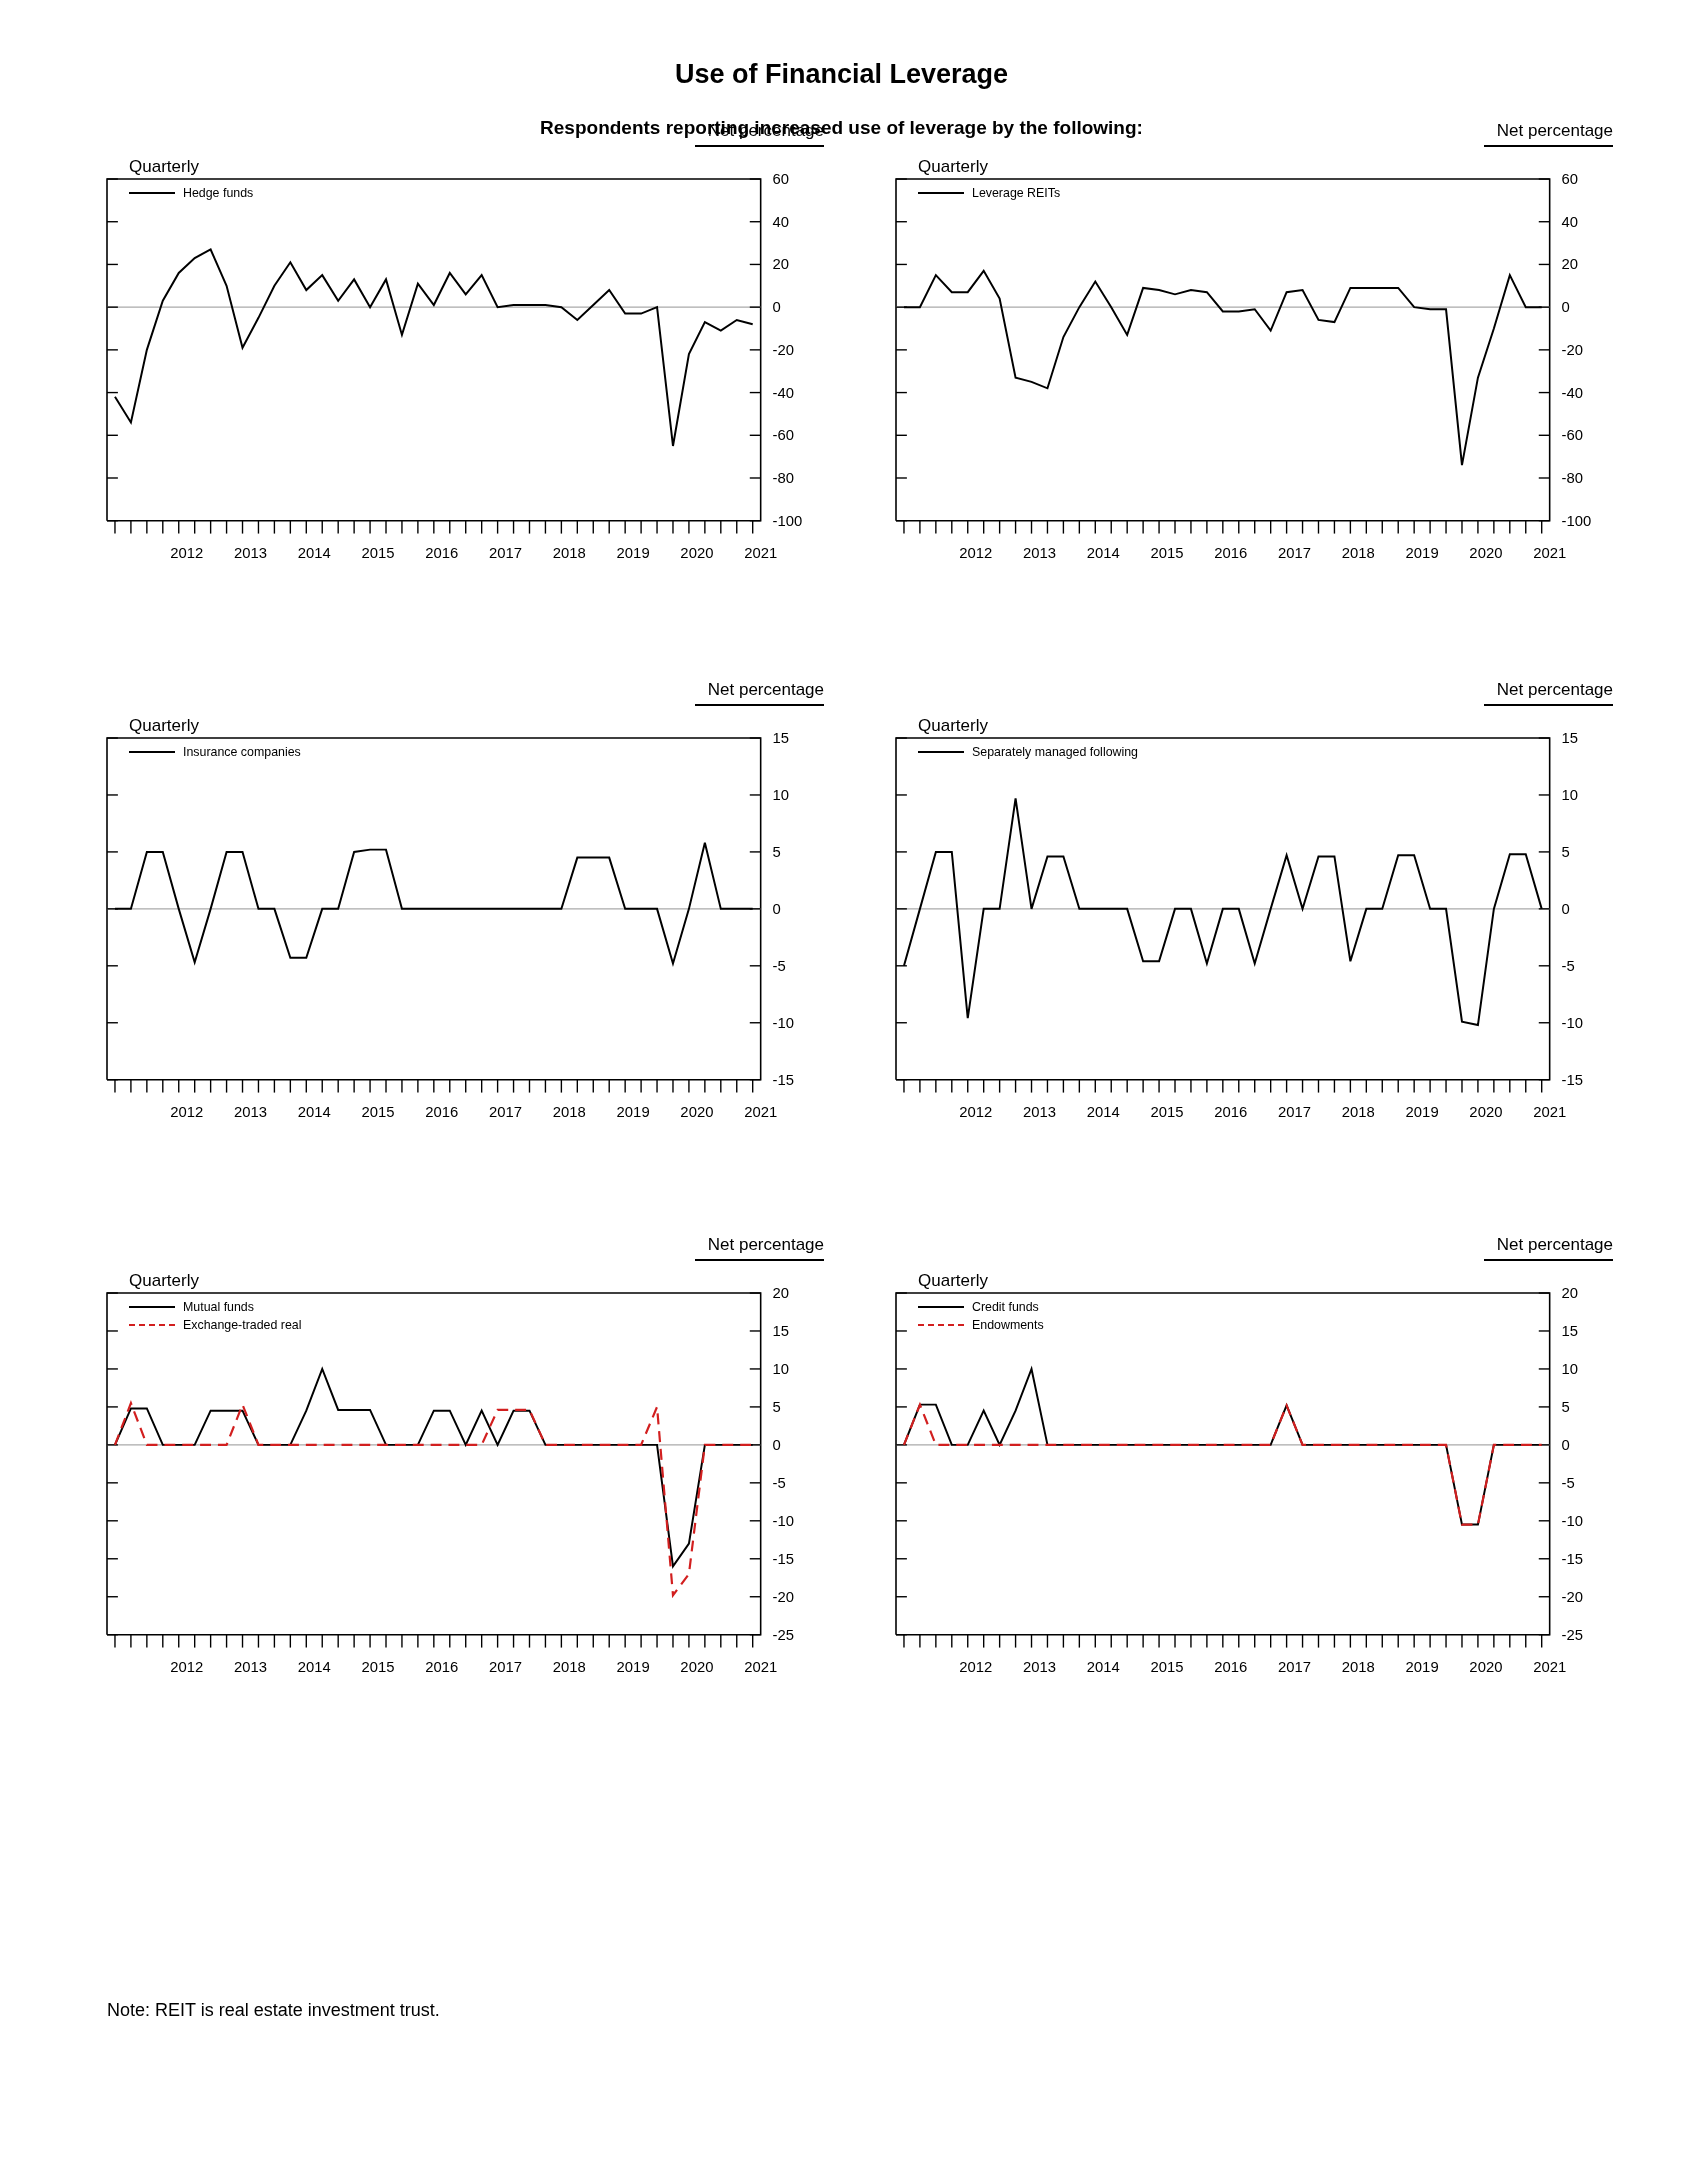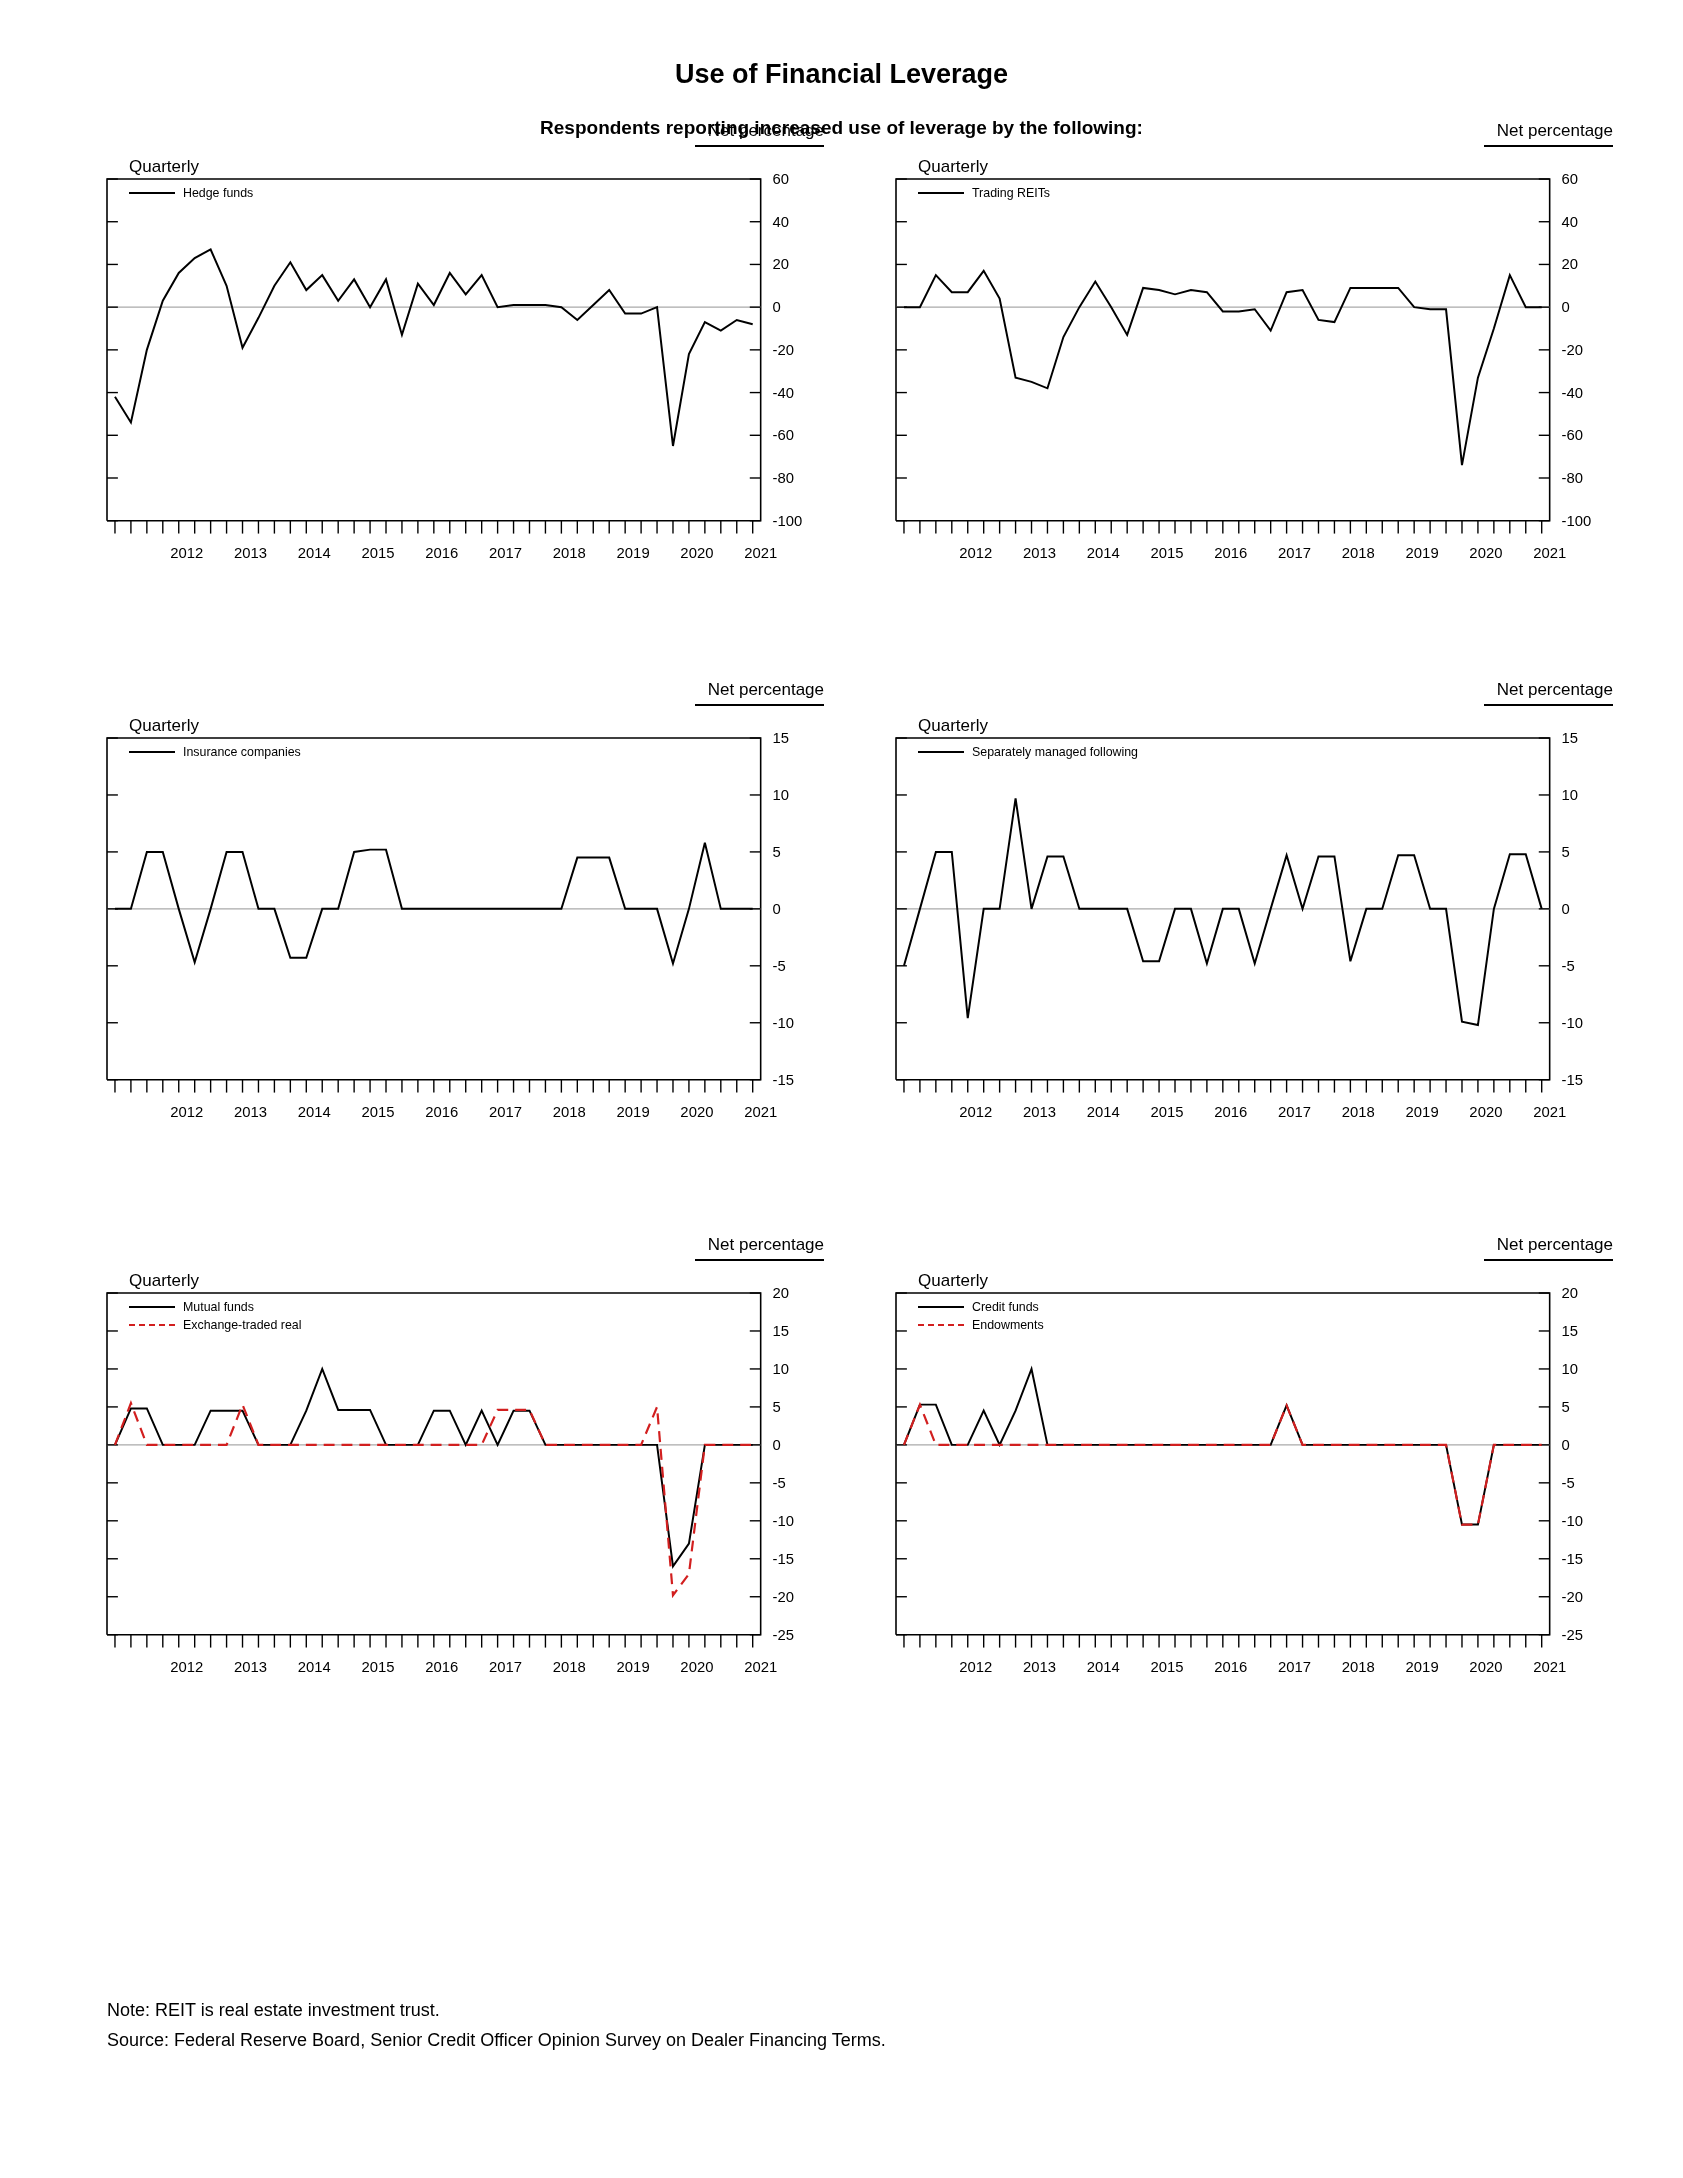--- a/index.html
+++ b/index.html
@@ -134,21 +134,21 @@
           </svg>
         </div>
       </div>
       <div class="panel" style="left: 896px; top: 0px; width: 723px;">
         <div class="units" style="right: 6px; top: -28px;">Net percentage</div>
         <div class="units-rule" style="right: 6px; top: -4px; width: 129px;"></div>
         <div class="freq" style="left: 22px; top: 8px;">Quarterly</div>
         <div class="legend" style="left: 22px; top: 36px;">
           <div class="legend-row">
             <span class="legend-key"></span>
-            <span class="legend-label">Trading REITs</span>
+            <span class="legend-label">Leverage REITs</span>
           </div>
         </div>
         <div style="position: absolute; left: 0px; top: 30px;">
           <svg width="723" height="416" viewBox="0 0 730 420">
             <path class="axis-line" d="M0,345 L0,0 L660,0 L660,345 L0,345"></path>
             <line class="zero-line" x1="0" x2="660" y1="129.375" y2="129.375"></line>
             <line class="tick" x1="0" x2="11" y1="0" y2="0"></line>
             <line class="tick" x1="649" x2="660" y1="0" y2="0"></line>
             <text class="ytick-label" x="672" y="5">60</text>
             <line class="tick" x1="0" x2="11" y1="43.125" y2="43.125"></line>
@@ -614,16 +614,15 @@
             <text class="xtick-label" x="595.609756097561" y="383">2020</text>
             <text class="xtick-label" x="660" y="383">2021</text>
             <path class="series-solid" d="M8.05,153.33 L24.15,112.70 L40.24,112.70 L56.34,153.33 L72.44,153.33 L88.54,118.83 L104.63,153.33 L120.73,118.83 L136.83,76.67 L152.93,153.33 L169.02,153.33 L185.12,153.33 L201.22,153.33 L217.32,153.33 L233.41,153.33 L249.51,153.33 L265.61,153.33 L281.71,153.33 L297.80,153.33 L313.90,153.33 L330.00,153.33 L346.10,153.33 L362.20,153.33 L378.29,153.33 L394.39,113.47 L410.49,153.33 L426.59,153.33 L442.68,153.33 L458.78,153.33 L474.88,153.33 L490.98,153.33 L507.07,153.33 L523.17,153.33 L539.27,153.33 L555.37,153.33 L571.46,233.83 L587.56,233.83 L603.66,153.33 L619.76,153.33 L635.85,153.33 L651.95,153.33"></path>
             <path class="series-dashed" d="M8.05,153.33 L24.15,112.70 L40.24,153.33 L56.34,153.33 L72.44,153.33 L88.54,153.33 L104.63,153.33 L120.73,153.33 L136.83,153.33 L152.93,153.33 L169.02,153.33 L185.12,153.33 L201.22,153.33 L217.32,153.33 L233.41,153.33 L249.51,153.33 L265.61,153.33 L281.71,153.33 L297.80,153.33 L313.90,153.33 L330.00,153.33 L346.10,153.33 L362.20,153.33 L378.29,153.33 L394.39,113.47 L410.49,153.33 L426.59,153.33 L442.68,153.33 L458.78,153.33 L474.88,153.33 L490.98,153.33 L507.07,153.33 L523.17,153.33 L539.27,153.33 L555.37,153.33 L571.46,233.83 L587.56,233.83 L603.66,153.33 L619.76,153.33 L635.85,153.33 L651.95,153.33"></path>
           </svg>
         </div>
       </div>
     </div>
 
   <div class="footer note">Note:  REIT is real estate investment trust.</div>
-  <div class="footer source">Source:  Federal Reserve Board, Senior Credit Officer Opinion Survey on Dealer Financing Terms.</div>
 
 </div>
 
 
 </body></html>

